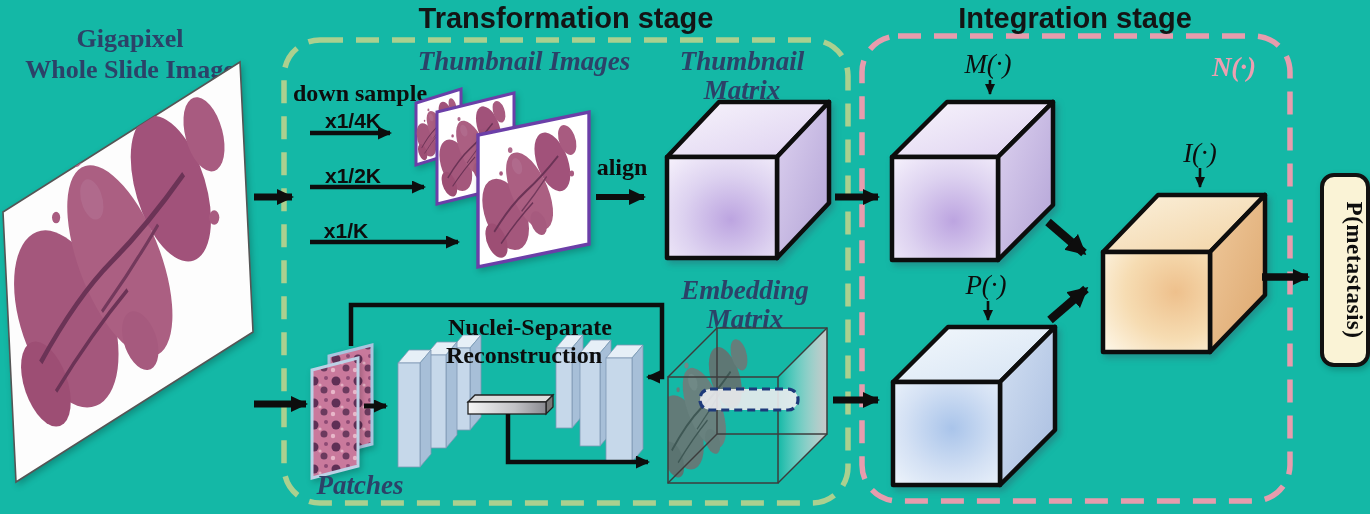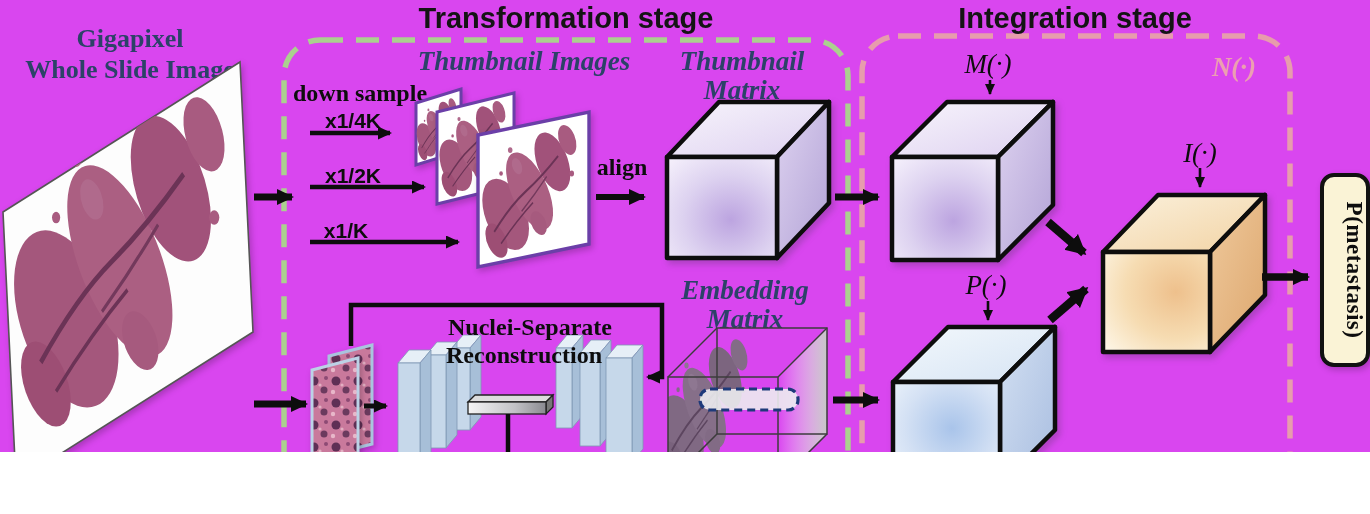--- a/index.html
+++ b/index.html
@@ -1,16 +1,16 @@
 <!DOCTYPE html>
 <html><head>
 <meta charset="utf-8">
 <style>
   html,body{margin:0;padding:0;background:#ffffff;}
-  #stage{position:relative;width:1370px;height:452px;background:#d946ef;overflow:hidden;
+  #stage{position:relative;width:1370px;height:514px;background:#14b8a6;overflow:hidden;
          font-family:"Liberation Sans",sans-serif;}
   svg{position:absolute;left:0;top:0;}
   text{text-anchor:middle;}
   .title{font:700 29px "Liberation Sans",sans-serif;fill:#141414;}
   .navy{font:700 26px "Liberation Serif",serif;fill:#2c4268;}
   .navyIt{font:italic 700 27px "Liberation Serif",serif;fill:#2c4268;}
   .blackSerif{font:700 24px "Liberation Serif",serif;fill:#0d0d0d;}
   .scale{font:700 21px "Liberation Sans",sans-serif;fill:#0d0d0d;}
   .math{font:italic 400 27px "Liberation Serif",serif;fill:#0d0d0d;}
   .mathPink{font:italic 700 27px "Liberation Serif",serif;fill:#ec9fb1;}

